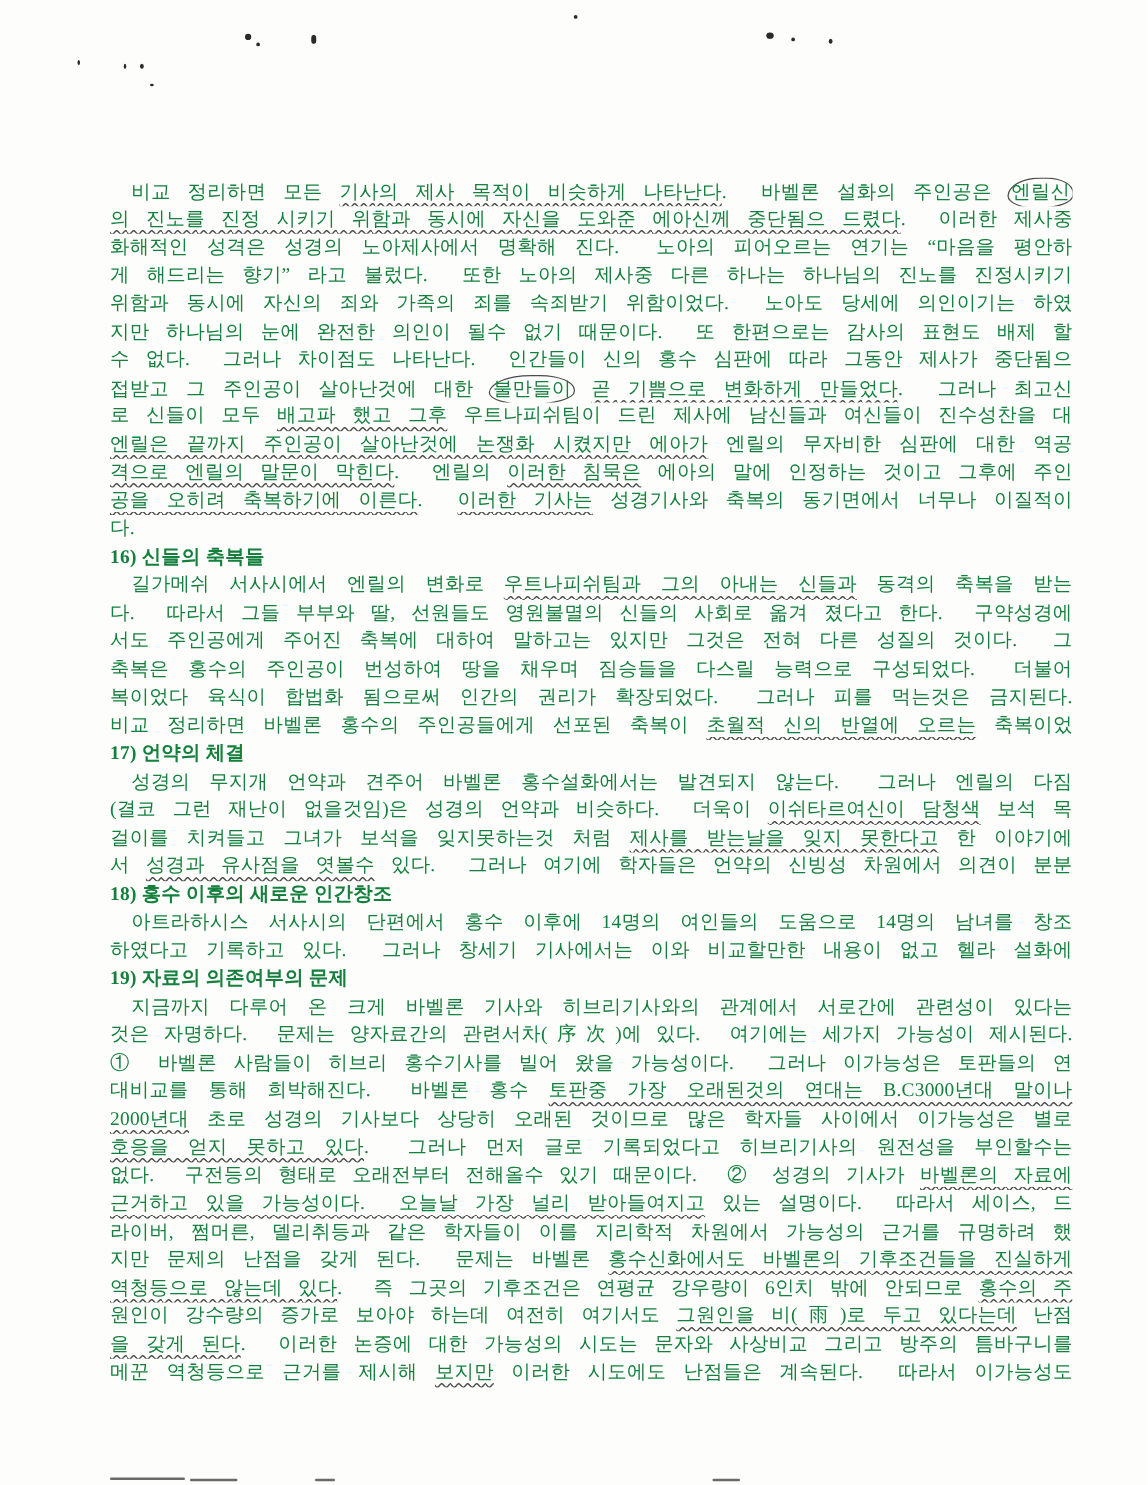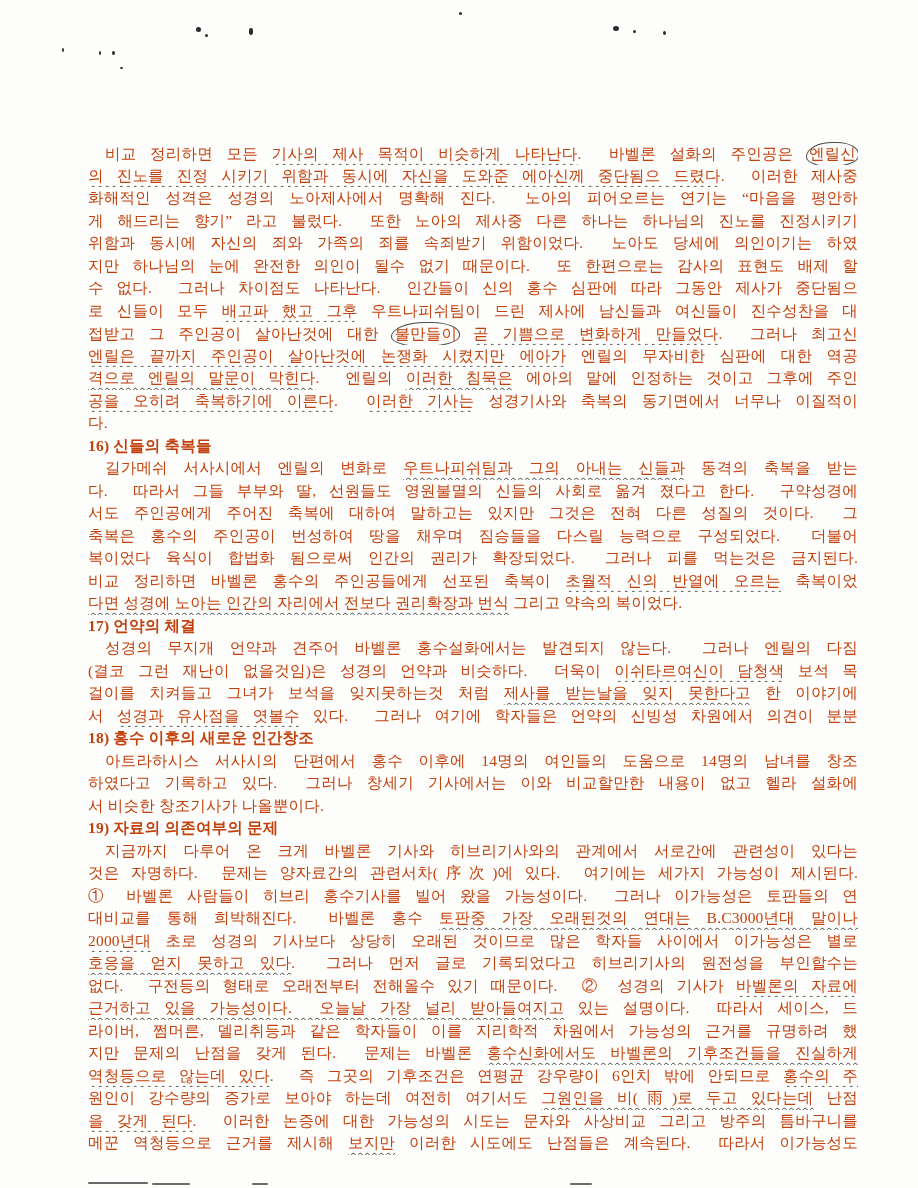--- a/index.html
+++ b/index.html
@@ -54,51 +54,49 @@
   <div class="speckle" style="left:249px;top:28px;width:4px;height:7px;border-radius:40%;"></div>
   <div class="speckle" style="left:459px;top:12px;width:3px;height:3px;"></div>
   <div class="speckle" style="left:613px;top:26px;width:6px;height:5px;"></div>
   <div class="speckle" style="left:633px;top:30px;width:3px;height:3px;"></div>
   <div class="speckle" style="left:663px;top:31px;width:3px;height:4px;"></div>
   <div class="speckle" style="left:62px;top:48px;width:2px;height:4px;"></div>
   <div class="speckle" style="left:99px;top:51px;width:2px;height:4px;"></div>
   <div class="speckle" style="left:112px;top:51px;width:3px;height:4px;"></div>
   <div class="speckle" style="left:120px;top:67px;width:3px;height:2px;"></div>
 
-  <div class="textblock" style="color: #c2410c;">
+  <div class="textblock" style="color: #15803d;">
       <div class="line indent"><span>비교 정리하면 모든 </span><span class="m-u">기사의 제사 목적이 비슷하게 나타난다</span><span>.  바벨론 설화의 주인공은 </span><span class="m-c">엔릴신</span></div>
       <div class="line"><span class="m-u">의 진노를 진정 시키기 위함과 동시에 자신을 도와준 에아신께 중단됨으 드렸다</span><span>.  이러한 제사중</span></div>
       <div class="line"><span>화해적인 성격은 성경의 노아제사에서 명확해 진다.  노아의 피어오르는 연기는 “마음을 평안하</span></div>
       <div class="line"><span>게 해드리는 향기” 라고 불렀다.  또한 노아의 제사중 다른 하나는 하나님의 진노를 진정시키기</span></div>
       <div class="line"><span>위함과 동시에 자신의 죄와 가족의 죄를 속죄받기 위함이었다.  노아도 당세에 의인이기는 하였</span></div>
       <div class="line"><span>지만 하나님의 눈에 완전한 의인이 될수 없기 때문이다.  또 한편으로는 감사의 표현도 배제 할</span></div>
       <div class="line"><span>수 없다.  그러나 차이점도 나타난다.  인간들이 신의 홍수 심판에 따라 그동안 제사가 중단됨으</span></div>
+      <div class="line"><span>접받고 그 주인공이 살아난것에 대한 </span><span class="m-c">불만들이</span><span> </span><span class="m-u">곧 기쁨으로 변화하게 만들었다</span><span>.  그러나 최고신</span></div>
       <div class="line"><span>로 신들이 모두 </span><span class="m-u">배고파 했고 그후</span><span> 우트나피쉬팀이 드린 제사에 남신들과 여신들이 진수성찬을 대</span></div>
-      <div class="line"><span>접받고 그 주인공이 살아난것에 대한 </span><span class="m-c">불만들이</span><span> </span><span class="m-u">곧 기쁨으로 변화하게 만들었다</span><span>.  그러나 최고신</span></div>
       <div class="line"><span class="m-u">엔릴은 끝까지 주인공이 살아난것에 논쟁화 시켰지만 에아가</span><span> 엔릴의 무자비한 심판에 대한 역공</span></div>
       <div class="line"><span class="m-u">격으로 엔릴의 말문이 막힌다</span><span>.  엔릴의 </span><span class="m-u">이러한 침묵은</span><span> 에아의 말에 인정하는 것이고 그후에 주인</span></div>
       <div class="line"><span class="m-u">공을 오히려 축복하기에 이른다</span><span>.  </span><span class="m-u">이러한 기사는</span><span> 성경기사와 축복의 동기면에서 너무나 이질적이</span></div>
       <div class="line no-fill"><span>다.</span></div>
       <div class="line heading no-fill"><span>16) 신들의 축복들</span></div>
       <div class="line indent"><span>길가메쉬 서사시에서 엔릴의 변화로 </span><span class="m-u">우트나피쉬팀과 그의 아내는 신들과</span><span> 동격의 축복을 받는</span></div>
       <div class="line"><span>다.  따라서 그들 부부와 딸, 선원들도 영원불멸의 신들의 사회로 옮겨 졌다고 한다.  구약성경에</span></div>
       <div class="line"><span>서도 주인공에게 주어진 축복에 대하여 말하고는 있지만 그것은 전혀 다른 성질의 것이다.  그</span></div>
       <div class="line"><span>축복은 홍수의 주인공이 번성하여 땅을 채우며 짐승들을 다스릴 능력으로 구성되었다.  더불어</span></div>
       <div class="line"><span>복이었다 육식이 합법화 됨으로써 인간의 권리가 확장되었다.  그러나 피를 먹는것은 금지된다.</span></div>
       <div class="line"><span>비교 정리하면 바벨론 홍수의 주인공들에게 선포된 축복이 </span><span class="m-u">초월적 신의 반열에 오르는</span><span> 축복이었</span></div>
-      <div class="line no-fill"><span class="m-u">다면 성경에 노아는 인간의 자리에서 전보다 권리확장과 번식</span><span> 그리고 약속의 복이었다.</span></div>
       <div class="line heading no-fill"><span>17) 언약의 체결</span></div>
       <div class="line indent"><span>성경의 무지개 언약과 견주어 바벨론 홍수설화에서는 발견되지 않는다.  그러나 엔릴의 다짐</span></div>
       <div class="line"><span>(결코 그런 재난이 없을것임)은 성경의 언약과 비슷하다.  더욱이 </span><span class="m-u">이쉬타르여신이 담청색</span><span> 보석 목</span></div>
       <div class="line"><span>걸이를 치켜들고 그녀가 보석을 잊지못하는것 처럼 </span><span class="m-u">제사를 받는날을 잊지 못한다고</span><span> 한 이야기에</span></div>
       <div class="line"><span>서 </span><span class="m-u">성경과 유사점을 엿볼수</span><span> 있다.  그러나 여기에 학자들은 언약의 신빙성 차원에서 의견이 분분</span></div>
       <div class="line heading no-fill"><span>18) 홍수 이후의 새로운 인간창조</span></div>
       <div class="line indent"><span>아트라하시스 서사시의 단편에서 홍수 이후에 14명의 여인들의 도움으로 14명의 남녀를 창조</span></div>
       <div class="line"><span>하였다고 기록하고 있다.  그러나 창세기 기사에서는 이와 비교할만한 내용이 없고 헬라 설화에</span></div>
-      <div class="line no-fill"><span>서 비슷한 창조기사가 나올뿐이다.</span></div>
       <div class="line heading no-fill"><span>19) 자료의 의존여부의 문제</span></div>
       <div class="line indent"><span>지금까지 다루어 온 크게 바벨론 기사와 히브리기사와의 관계에서 서로간에 관련성이 있다는</span></div>
       <div class="line"><span>것은 자명하다.  문제는 양자료간의 관련서차(序次)에 있다.  여기에는 세가지 가능성이 제시된다.</span></div>
       <div class="line"><span>① 바벨론 사람들이 히브리 홍수기사를 빌어 왔을 가능성이다.  그러나 이가능성은 토판들의 연</span></div>
       <div class="line"><span>대비교를 통해 희박해진다.  바벨론 홍수 </span><span class="m-u">토판중 가장 오래된것의 연대는 B.C3000년대 말이나</span></div>
       <div class="line"><span class="m-u">2000년대</span><span> 초로 성경의 기사보다 상당히 오래된 것이므로 많은 학자들 사이에서 이가능성은 별로</span></div>
       <div class="line"><span class="m-u">호응을 얻지 못하고 있다</span><span>.  그러나 먼저 글로 기록되었다고 히브리기사의 원전성을 부인할수는</span></div>
       <div class="line"><span>없다.  구전등의 형태로 오래전부터 전해올수 있기 때문이다.  ② 성경의 기사가 </span><span class="m-u">바벨론의 자료에</span></div>
       <div class="line"><span class="m-u">근거하고 있을 가능성이다.  오늘날 가장 널리 받아들여지고</span><span> 있는 설명이다.  따라서 세이스, 드</span></div>
       <div class="line"><span>라이버, 쩜머른, 델리취등과 같은 학자들이 이를 지리학적 차원에서 가능성의 근거를 규명하려 했</span></div>

